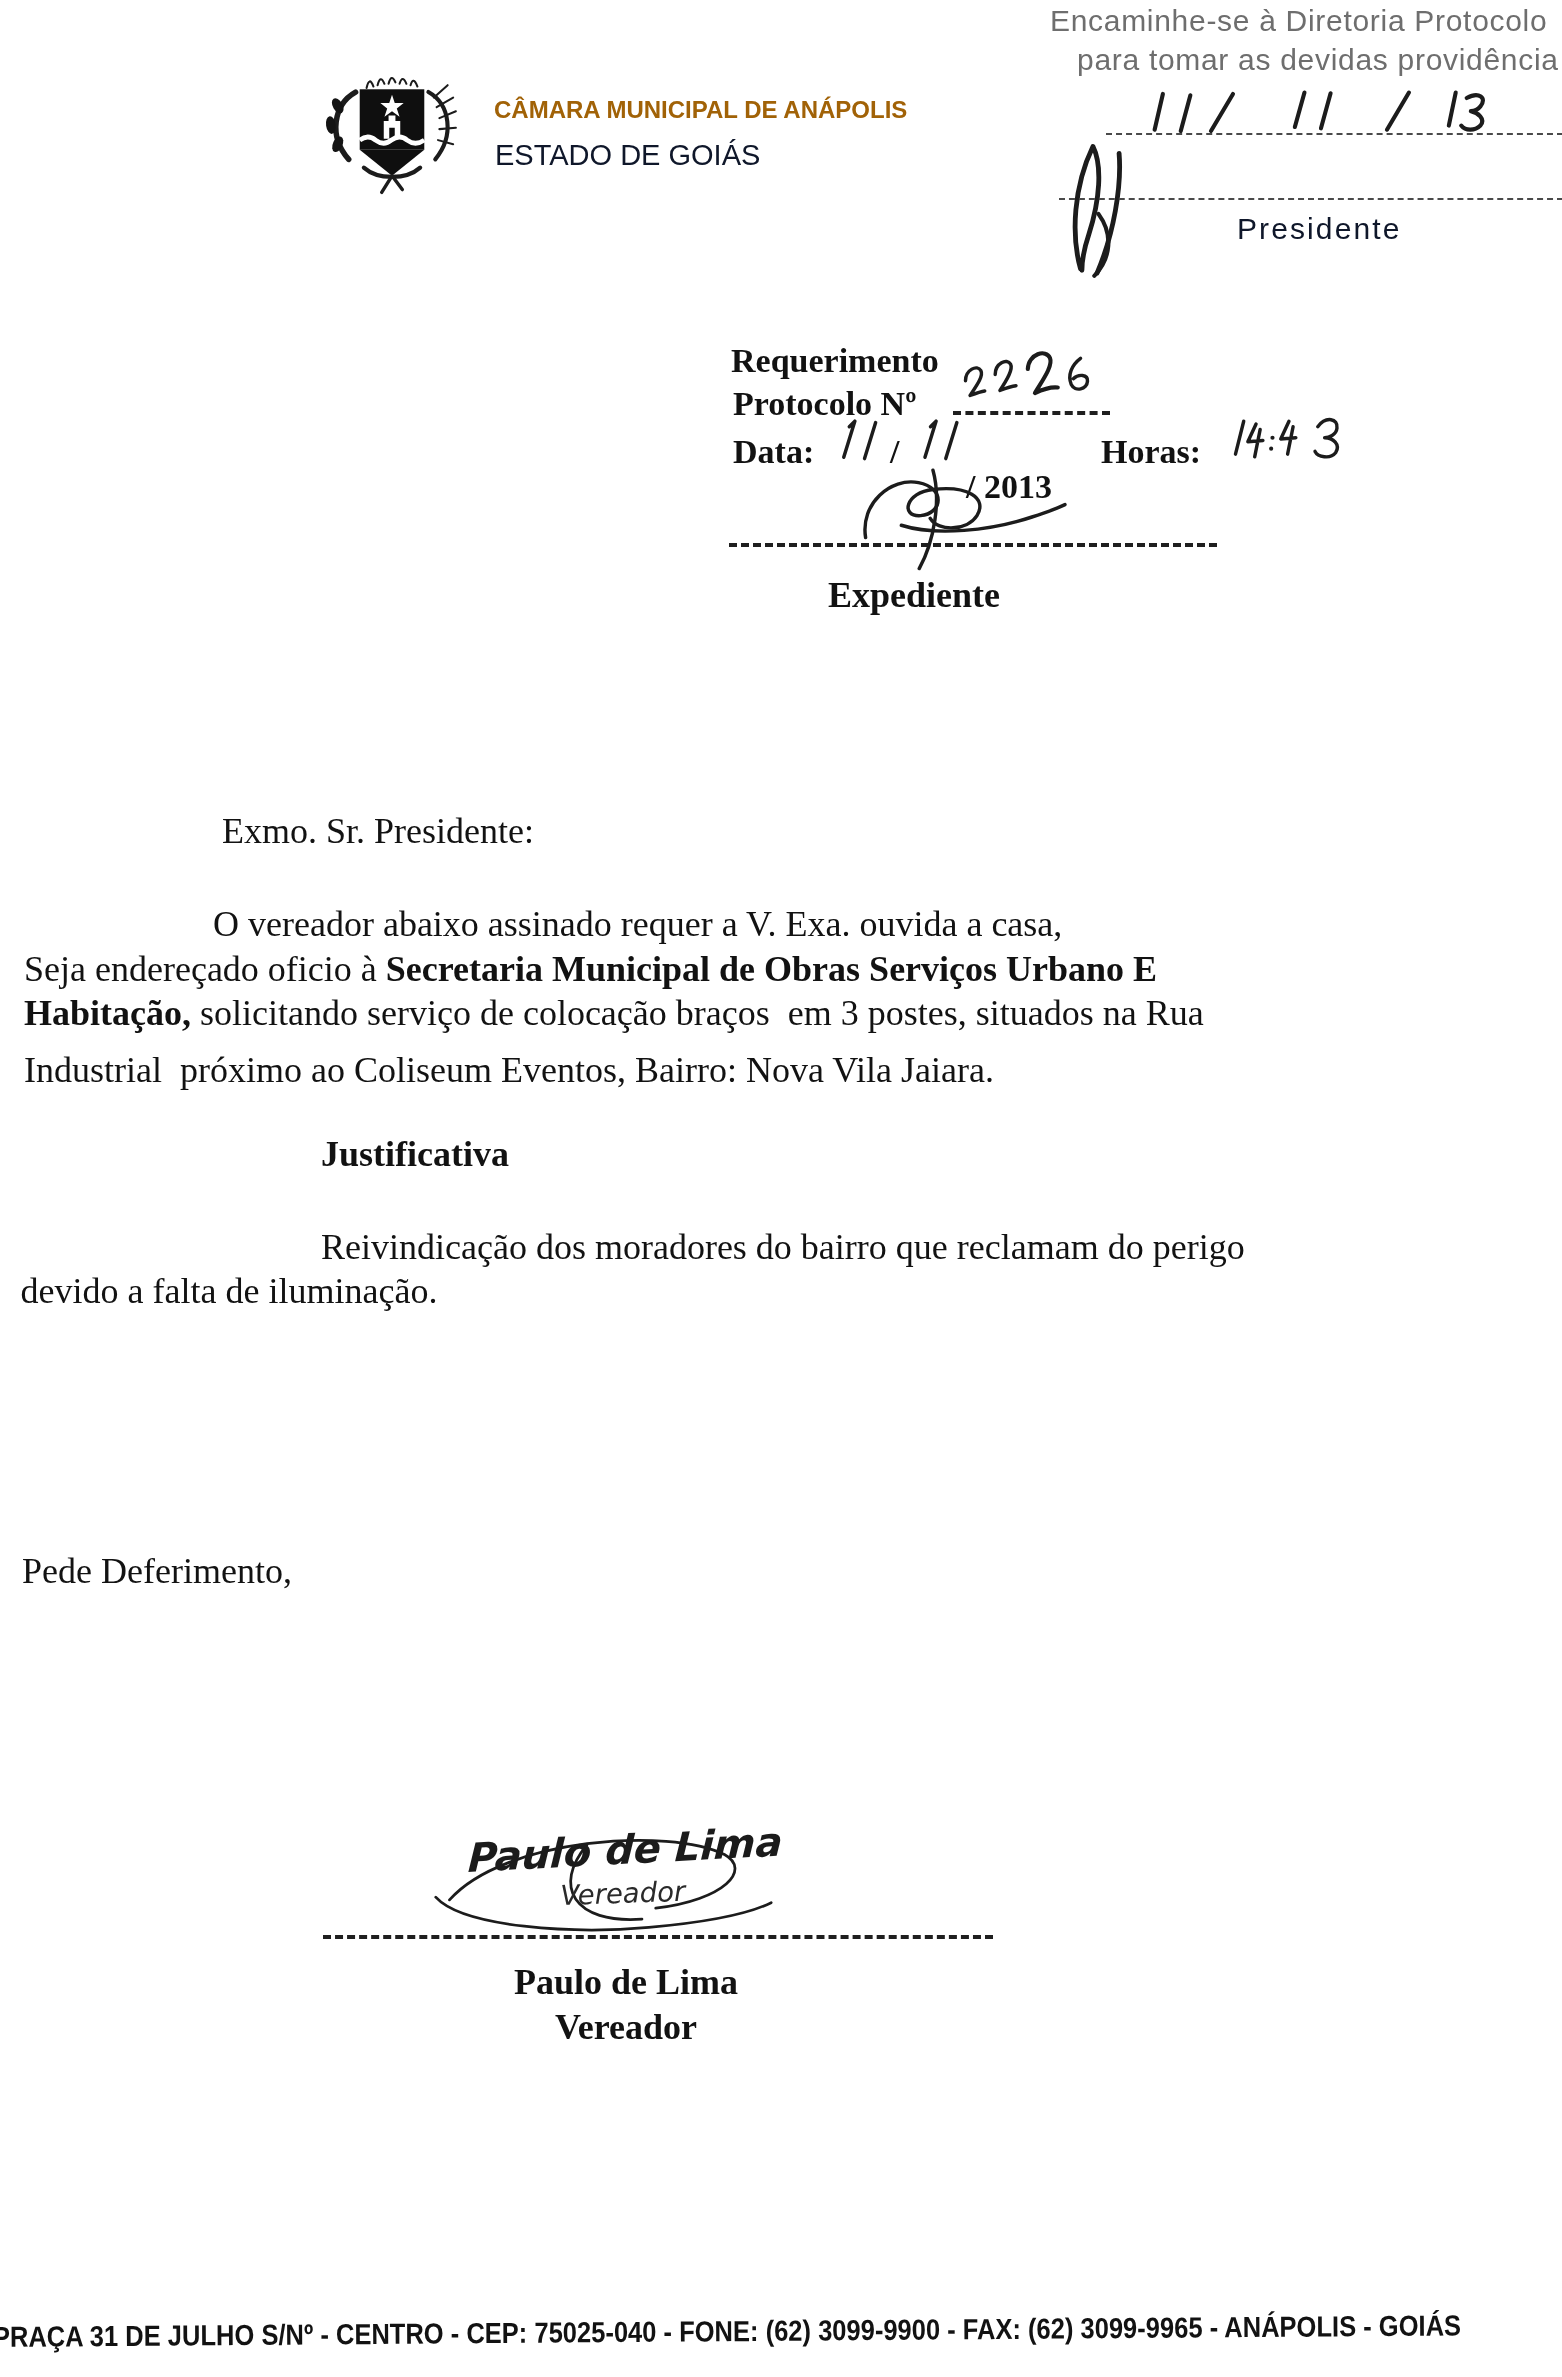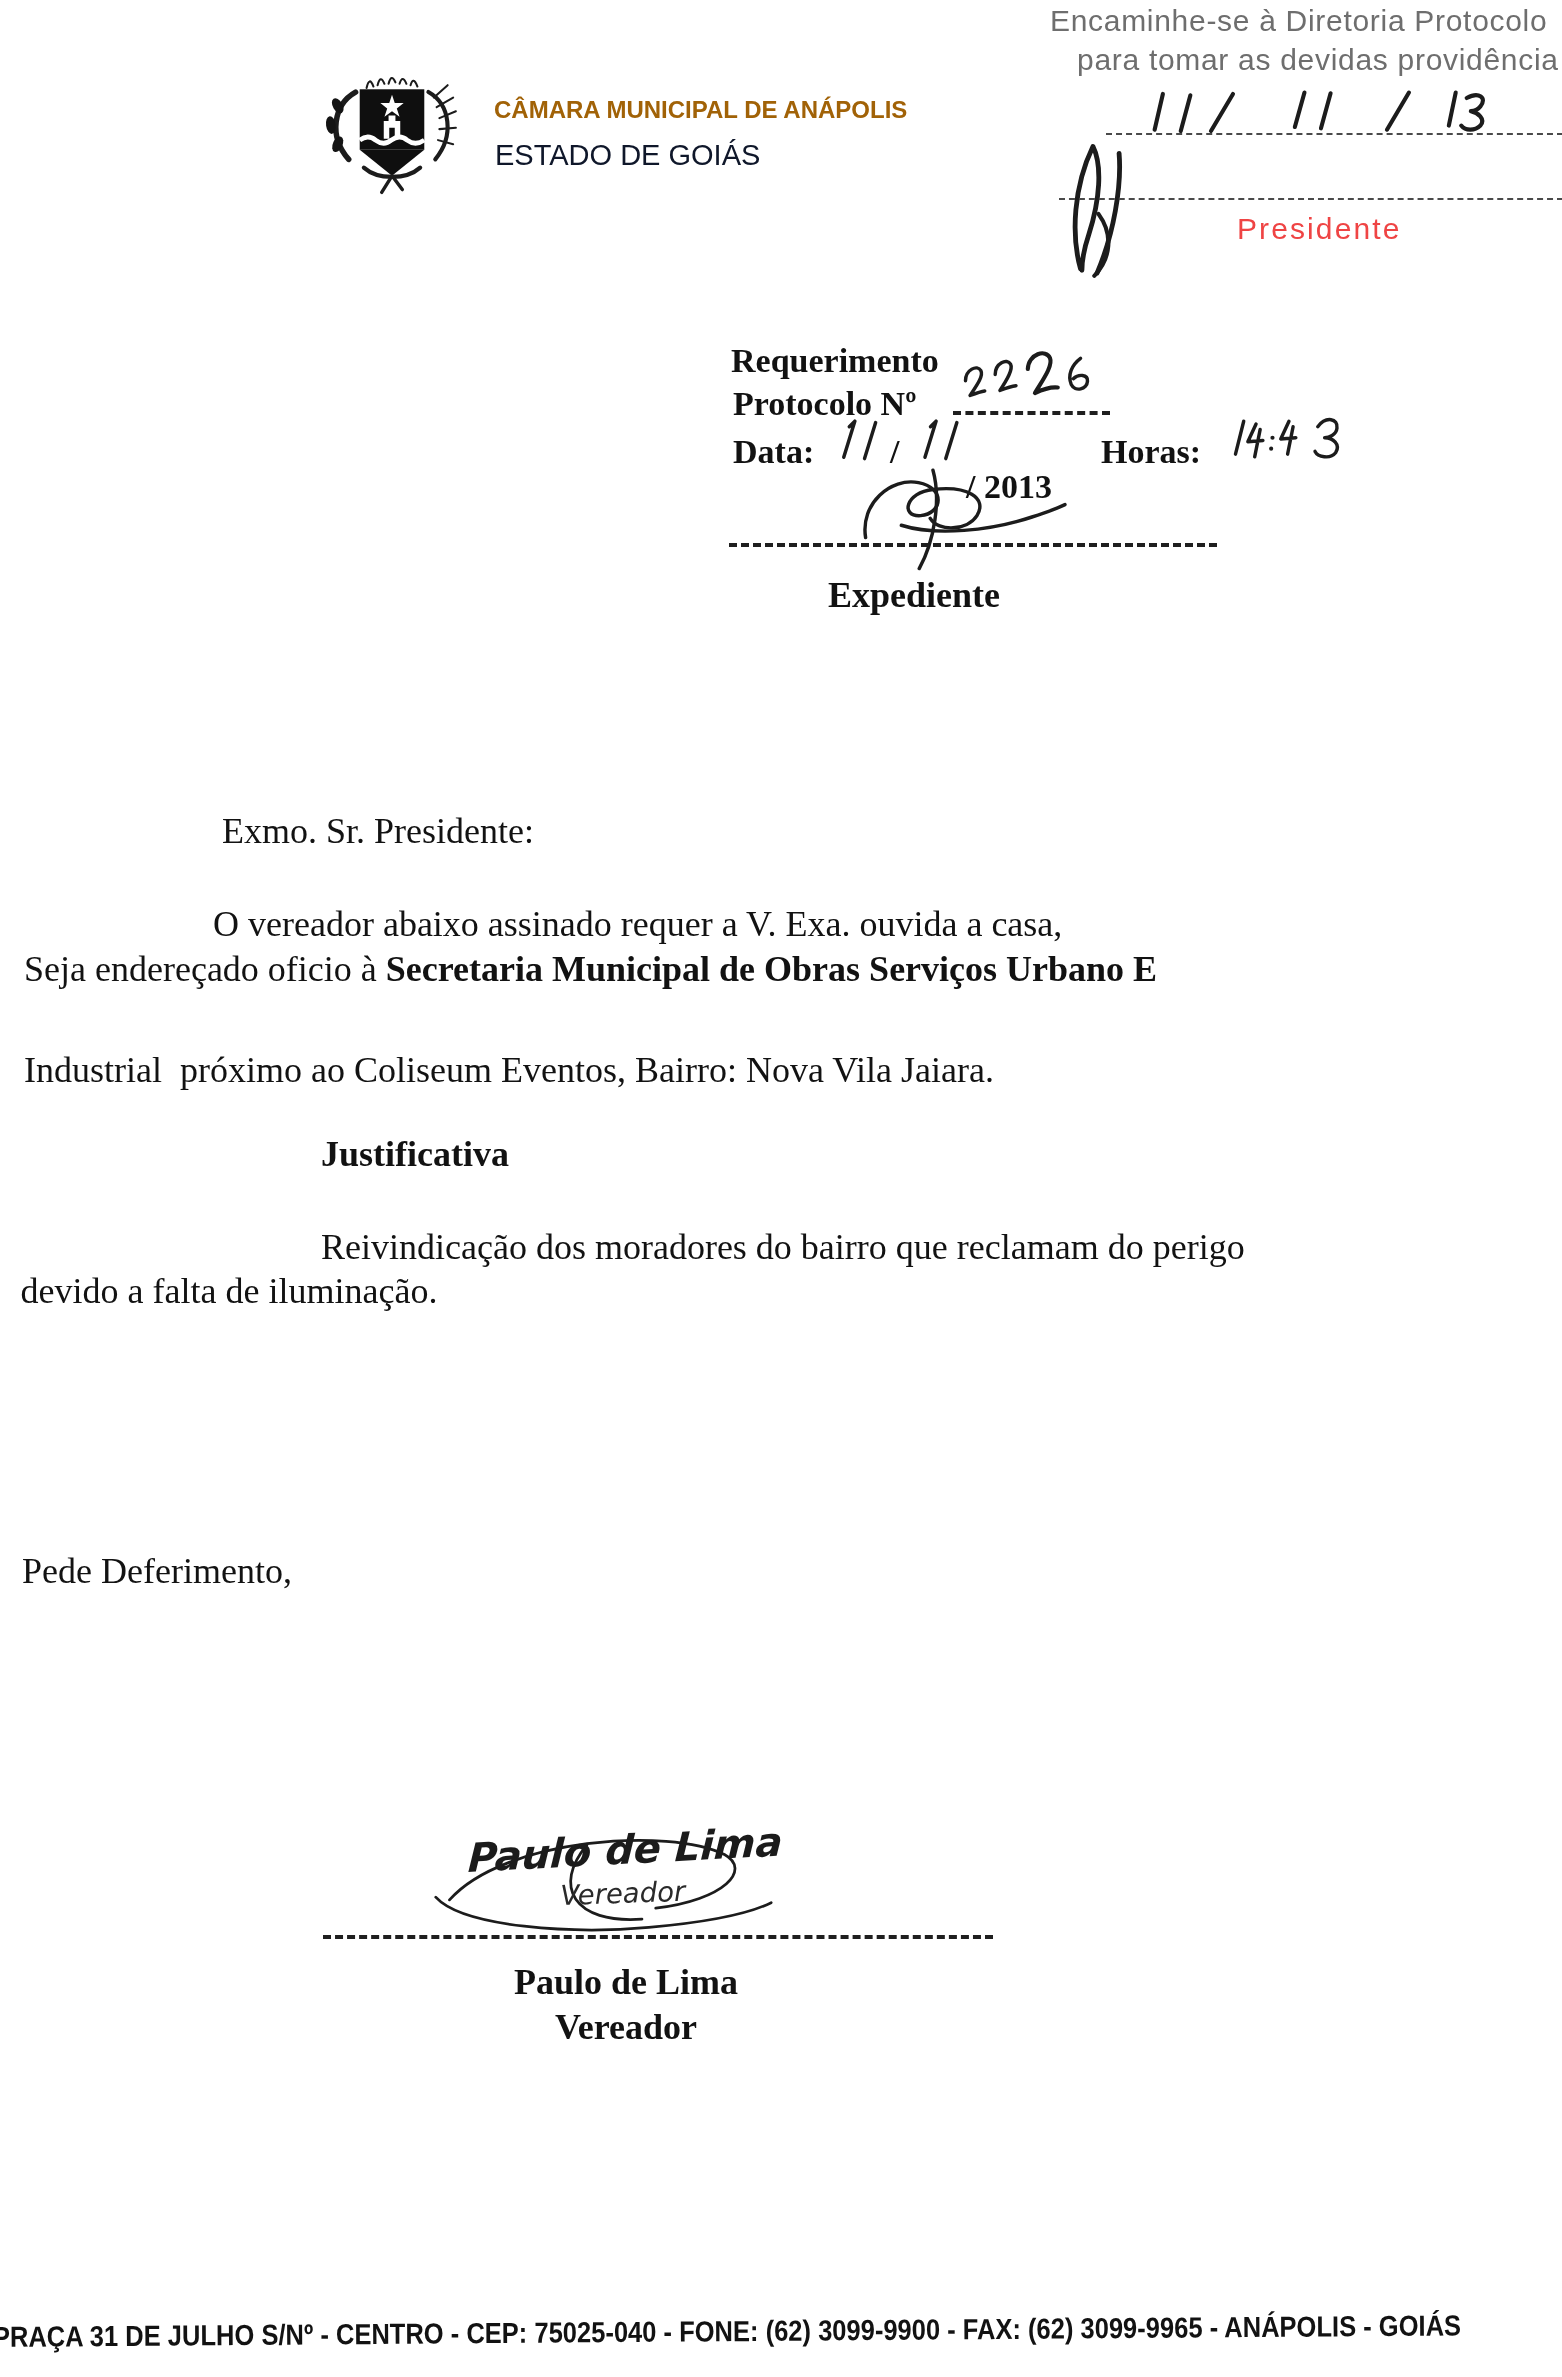--- a/index.html
+++ b/index.html
@@ -7,21 +7,21 @@
     position:relative;width:1563px;height:2377px;margin:0 auto;
     background:#ffffff;overflow:hidden;
     font-family:"Liberation Serif",serif;color:#121212;
   }
   .abs{position:absolute;}
   .sans{font-family:"Liberation Sans",sans-serif;}
   .serif{font-family:"Liberation Serif",serif;}
   .b{font-weight:bold;}
   .line{white-space:pre-wrap;}
   .stamp-gray{color:#6e6e6e;letter-spacing:0.7px;}
-  .faded{color:#ef4444;letter-spacing:2.1px;}
+  .faded{color:#0f172a;letter-spacing:2.1px;}
   .dash{height:0;border-top:4.1px dashed #1f1f1f;}
   .dash-thin{height:0;border-top:2.8px dashed #4a4a4a;}
   .body-text{font-size:36px;line-height:45px;}
   .stamp-serif{font-size:34px;font-weight:bold;font-family:"Liberation Serif",serif;}
   svg{display:block;overflow:visible;}
   .hw{stroke:#1c1c1c;stroke-width:6;fill:none;stroke-linecap:round;stroke-linejoin:round;}
   .hw2{stroke:#1c1c1c;stroke-width:5;fill:none;stroke-linecap:round;stroke-linejoin:round;}
   .script-name{
     font-family:"DejaVu Sans","Liberation Sans",sans-serif;
     font-style:italic;font-weight:bold;font-size:40px;color:#1b1b1b;
@@ -142,20 +142,21 @@
   </svg>
 
   <div class="abs dash" style="left:729px;top:543px;width:488px;"></div>
 
   <div class="abs stamp-serif" style="left:828px;top:574px;font-size:36px;">Expediente</div>
 
   <div class="abs serif body-text" style="left:222px;top:809px;">Exmo. Sr. Presidente:</div>
 
   <div class="abs serif body-text line" style="left:213px;top:902px;">O vereador abaixo assinado requer a V. Exa. ouvida a casa,</div>
   <div class="abs serif body-text line" style="left:24px;top:947px;"><span>Seja endereçado oficio à </span><span class="b">Secretaria Municipal de Obras Serviços Urbano E</span></div>
+  <div class="abs serif body-text line" style="left:24px;top:991px;"><span class="b">Habitação,</span><span> solicitando serviço de colocação braços  em 3 postes, situados na Rua</span></div>
   <div class="abs serif body-text line" style="left:24px;top:1048px;">Industrial  próximo ao Coliseum Eventos, Bairro: Nova Vila Jaiara.</div>
 
   <div class="abs serif body-text b" style="left:321px;top:1132px;">Justificativa</div>
 
   <div class="abs serif body-text line" style="left:321px;top:1225px;">Reivindicação dos moradores do bairro que reclamam do perigo</div>
   <div class="abs serif body-text line" style="left:20.6px;top:1269px;">devido a falta de iluminação.</div>
 
   <div class="abs serif body-text" style="left:22px;top:1549px;">Pede Deferimento,</div>
 
   <svg class="abs" style="left:422px;top:1831px;" width="354" height="100" viewBox="0 0 515 145" role="img">

